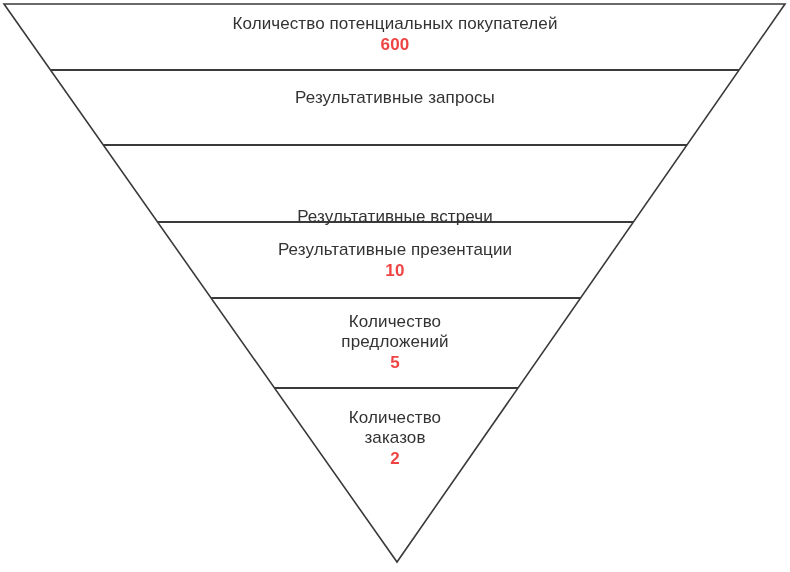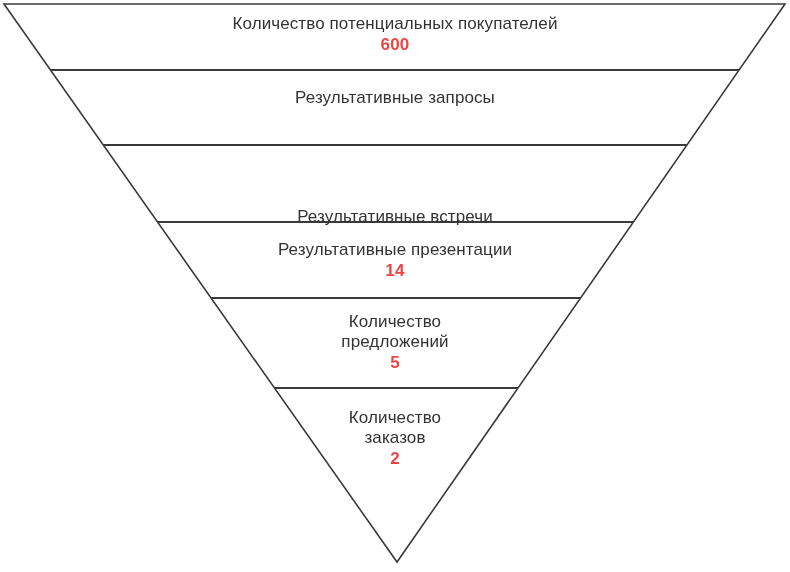--- a/index.html
+++ b/index.html
@@ -93,21 +93,21 @@
     <div class="funnel-stage-block" style="left:0; right:0; top:88px;">
       <span class="stage-label">Результативные запросы</span>
     </div>
 
     <div class="funnel-stage-block" style="left:0; right:0; top:163px;margin-top:44px;">
       <span class="stage-label">Результативные встречи</span>
     </div>
 
     <div class="funnel-stage-block" style="left:0; right:0; top:240px;text-align:center;">
       <span class="stage-label">Результативные презентации</span>
-      <span class="stage-value">14</span>
+      <span class="stage-value">10</span>
     </div>
 
     <div class="funnel-stage-block" style="left:0; right:0; top:312px;">
       <span class="stage-label">Количество
 предложений</span>
       <span class="stage-value">5</span>
     </div>
 
     <div class="funnel-stage-block" style="left:0; right:0; top:408px;">
       <span class="stage-label">Количество

